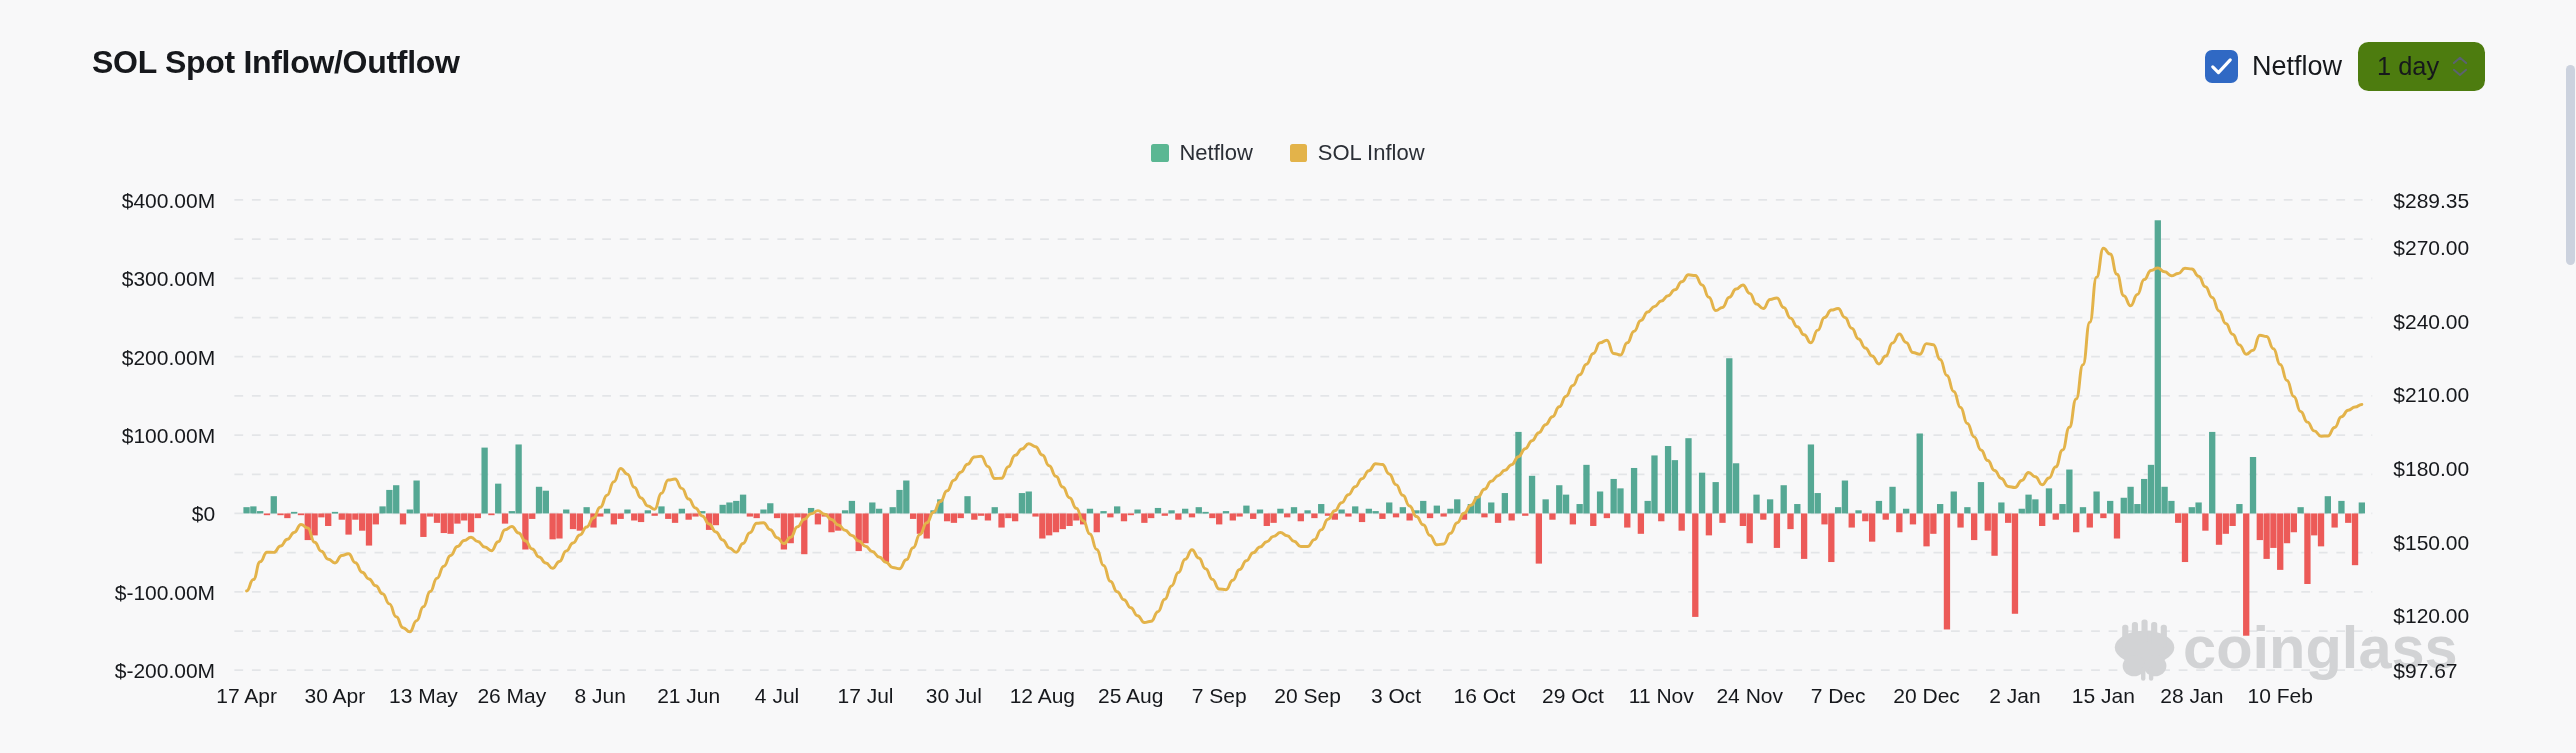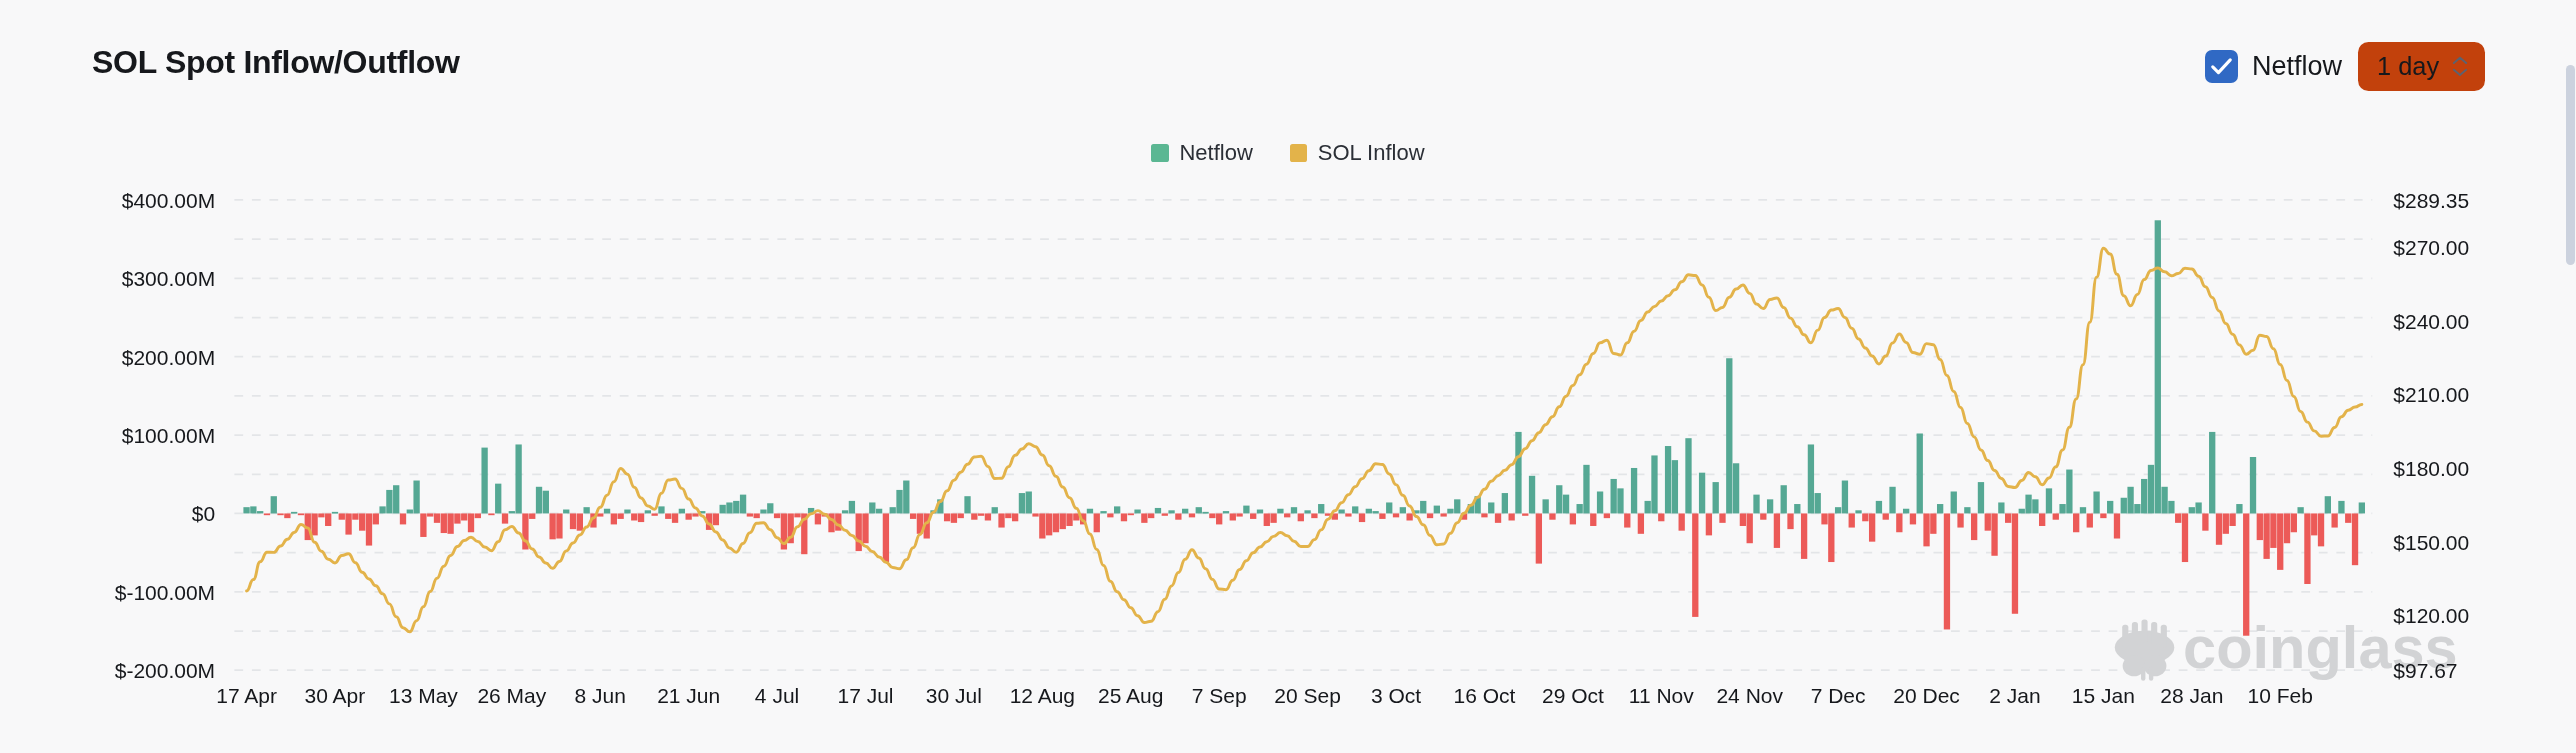--- a/index.html
+++ b/index.html
@@ -24,21 +24,21 @@
   }
   .checkbox-wrap { display: flex; align-items: center; gap: 14px; }
   .checkbox {
     width: 33px; height: 33px; border-radius: 7px;
     background: #3069c4; position: relative; flex: none;
   }
   .checkbox svg { position: absolute; left: 5.3px; top: 6.1px; }
   .checkbox-label { font-size: 27px; color: #16181c; }
   .select-box {
     display: flex; align-items: center; gap: 12.3px;
-    background: #c2410c; border-radius: 10.5px;
+    background: #4d7c0f; border-radius: 10.5px;
     padding: 9.6px 17.5px 10.5px 19px;
   }
   .select-value { font-size: 25.4px; color: #16181c; }
   .stepper { display: flex; flex-direction: column; gap: 3.5px; align-items: center; }
 
   
   .legend {
     position: absolute; top: 140px; left: 0; width: 2576px;
     display: flex; justify-content: center; align-items: center; gap: 37px;
   }

